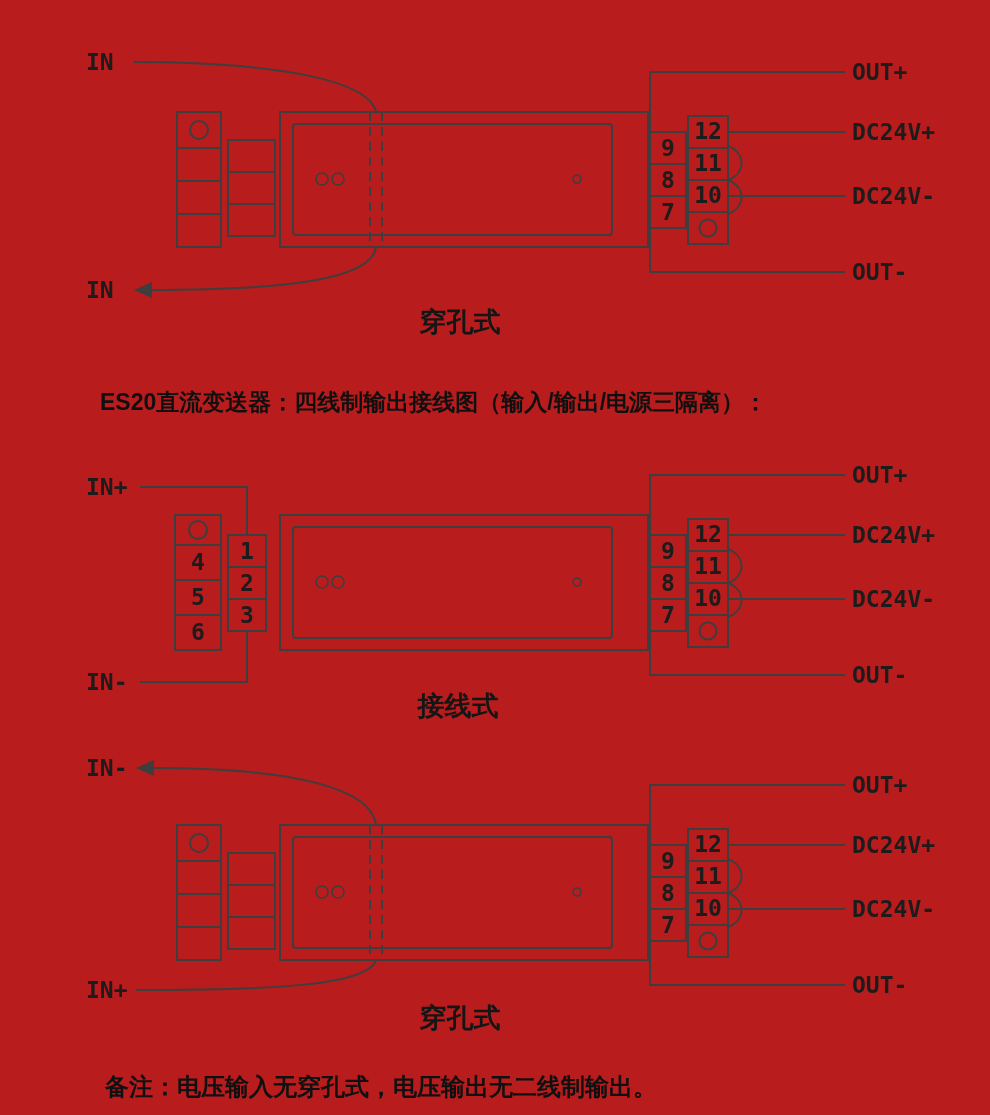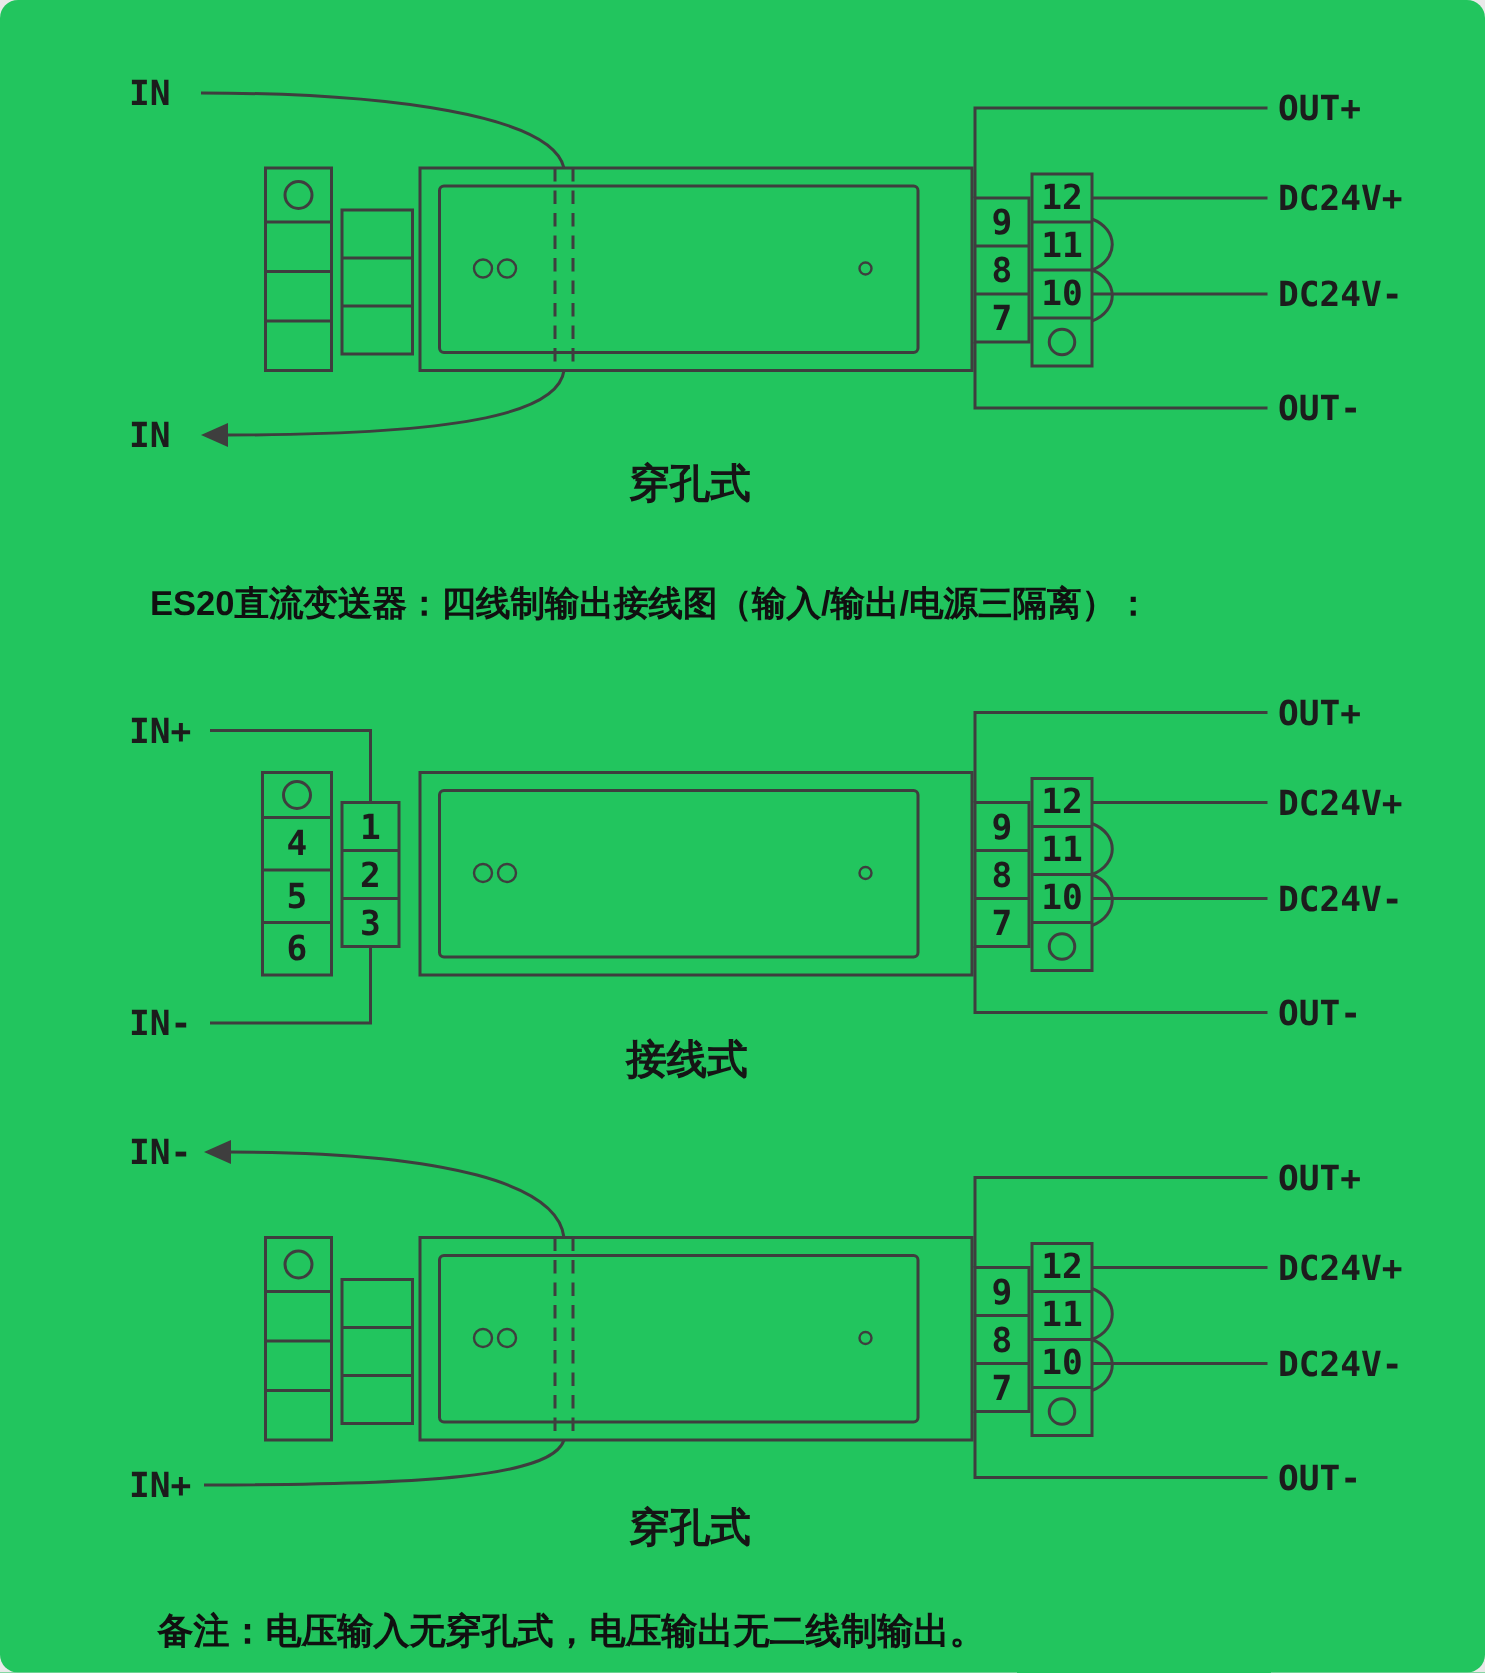--- a/index.html
+++ b/index.html
@@ -1,17 +1,17 @@
 <!DOCTYPE html>
 <html><head>
 <meta charset="utf-8">
 <style>
   html,body { margin:0; padding:0; }
   body { background:#e9e9e9; font-family:"Liberation Sans", sans-serif; }
-  #page { position:relative; width:990px; height:1115px; background:#22c55e; overflow:hidden;border-radius:12px; }
+  #page { position:relative; width:990px; height:1115px; background:#b91c1c; overflow:hidden; }
   svg { display:block; }
   .ln   { stroke:#3e3e3e; stroke-width:2; fill:none; stroke-linecap:butt; }
   .ln-thin { stroke:#3e3e3e; stroke-width:1.6; fill:none; }
   .dash { stroke:#3e3e3e; stroke-width:2; fill:none; stroke-dasharray:9 6; }
   .arrowhead { fill:#3e3e3e; stroke:none; }
   .lab  { font-family:"DejaVu Sans Mono", monospace; font-size:23px; font-weight:600; fill:#1c1c1c; }
   .num  { font-family:"DejaVu Sans Mono", monospace; font-size:23px; font-weight:600; fill:#1c1c1c; text-anchor:middle; }
   .cjk  { font-family:"Liberation Sans", sans-serif; font-size:27px; font-weight:700; fill:#151515; text-anchor:middle; }
   .title{ font-family:"Liberation Sans", sans-serif; font-size:23px; font-weight:700; fill:#101010; }
   .note { font-family:"Liberation Sans", sans-serif; font-size:24px; font-weight:700; fill:#101010; }

